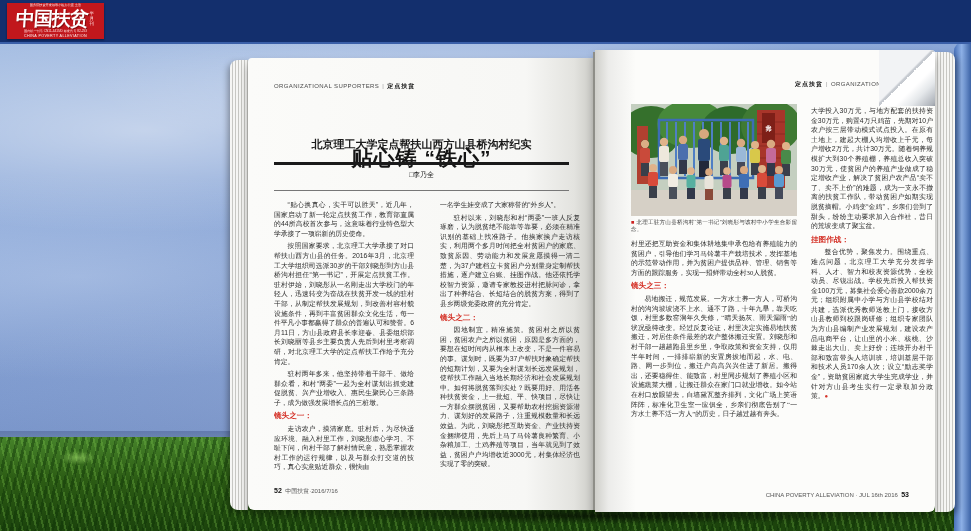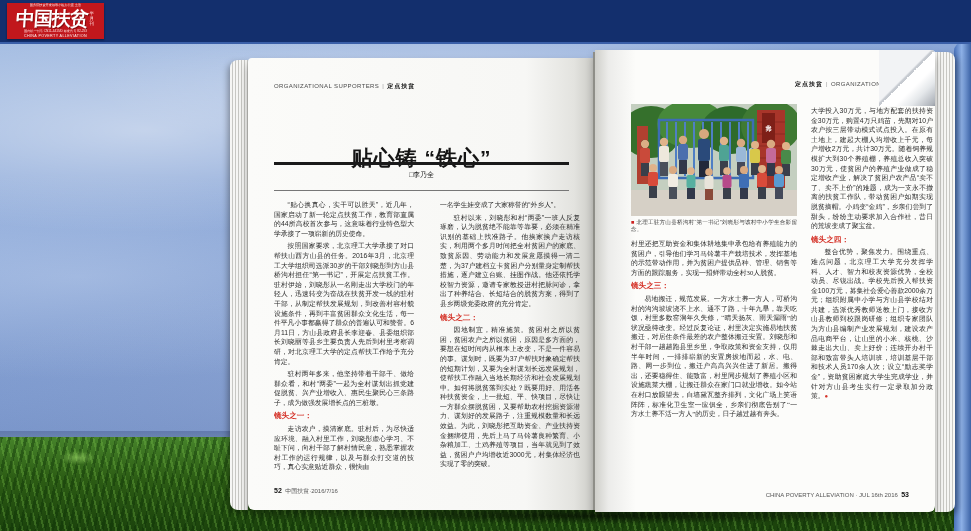--- a/index.html
+++ b/index.html
@@ -126,20 +126,21 @@
   <div class="book">
     <div class="book-shadow"></div>
     <div class="stack stack-left"></div>
     <div class="stack stack-right"></div>
 
     <div class="page page-left">
       <div class="pg-header" style="left:26px;top:24px;">
         <span>ORGANIZATIONAL SUPPORTERS</span><span class="sep">|</span><span class="cn">定点扶贫</span>
       </div>
       <div class="title">贴心铸 “铁心”</div>
+      <div class="subtitle">北京理工大学定点帮扶山西方山县桥沟村纪实</div>
       <div class="rule-thick"></div>
       <div class="author">□李乃全</div>
       <div class="rule-thin"></div>
 
       <div class="body-col" style="left:192px;top:142px;width:140px;height:296px;">
         <p class="no-indent">一名学生娃变成了大家称誉的“外乡人”。</p>
         <p>驻村以来，刘晓彤和村“两委”一班人反复琢磨，认为脱贫绝不能靠等靠要，必须在精准识别的基础上找准路子。他挨家挨户走访核实，利用两个多月时间把全村贫困户的家底、致贫原因、劳动能力和发展意愿摸得一清二楚，为37户建档立卡贫困户分别量身定制帮扶措施，逐户建立台账、挂图作战。他还依托学校智力资源，邀请专家教授进村把脉问诊，拿出了种养结合、长短结合的脱贫方案，得到了县乡两级党委政府的充分肯定。</p>
         <div class="subhead">镜头之二：</div>
         <p>因地制宜，精准施策。贫困村之所以贫困，贫困农户之所以贫困，原因是多方面的，要想在短时间内从根本上改变，不是一件容易的事。谋划时，既要为37户帮扶对象确定帮扶的短期计划，又要为全村谋划长远发展规划，使帮扶工作融入当地长期经济和社会发展规划中。如何将脱贫落到实处？既要用好、用活各种扶贫资金，上一批短、平、快项目，尽快让一方群众摆脱贫困，又要帮助农村挖掘资源潜力、谋划好的发展路子，注重规模数量和长远效益。为此，刘晓彤把互助资金、产业扶持资金捆绑使用，先后上马了马铃薯良种繁育、小杂粮加工、土鸡养殖等项目，当年就见到了效益，贫困户户均增收近3000元，村集体经济也实现了零的突破。</p>
       </div>
@@ -293,21 +294,21 @@
         </div>
         <div class="body-col" style="position:static;width:166px;height:266px;font-family:Liberation Serif, serif;">
           <p class="no-indent">村里还把互助资金和集体耕地集中承包给有养殖能力的贫困户，引导他们学习马铃薯丰产栽培技术，发挥基地的示范带动作用，并为贫困户提供品种、管理、销售等方面的跟踪服务，实现一招鲜带动全村30人脱贫。</p>
           <div class="subhead">镜头之三：</div>
           <p>易地搬迁，规范发展。一方水土养一方人，可桥沟村的沟沟坡坡浇不上水、通不了路，十年九旱，靠天吃饭，村里多数窑洞年久失修，“晴天扬灰、雨天漏雨”的状况亟待改变。经过反复论证，村里决定实施易地扶贫搬迁，对居住条件最差的农户整体搬迁安置。刘晓彤和村干部一趟趟跑县里乡里，争取政策和资金支持，仅用半年时间，一排排崭新的安置房拔地而起，水、电、路、网一步到位，搬迁户高高兴兴住进了新居。搬得出，还要稳得住、能致富，村里同步规划了养殖小区和设施蔬菜大棚，让搬迁群众在家门口就业增收。如今站在村口放眼望去，白墙黛瓦整齐排列，文化广场上笑语阵阵，标准化卫生室一应俱全，乡亲们彻底告别了“一方水土养不活一方人”的历史，日子越过越有奔头。</p>
         </div>
       </div>
 
       <div class="body-col" style="left:216px;top:56px;width:122px;height:368px;">
         <p class="no-indent">大学投入30万元，与地方配套的扶持资金30万元，购置4万只鸡苗，先期对10户农户按三层带动模式试点投入。在原有土地上，建起大棚人均增收上千元，每户增收2万元，共计30万元。随着饲养规模扩大到30个养殖棚，养殖总收入突破30万元，使贫困户的养殖产业做成了稳定增收产业，解决了贫困户农产品“卖不了、卖不上价”的难题，成为一支永不撤离的扶贫工作队，带动贫困户如期实现脱贫摘帽。小鸡变“金鸡”，乡亲们尝到了甜头，纷纷主动要求加入合作社，昔日的荒坡变成了聚宝盆。</p>
-        <div class="subhead">镜头之四：</div>
+        <div class="subhead">挂图作战：</div>
         <p><span>整合优势，聚焦发力。围绕重点、难点问题，北京理工大学充分发挥学科、人才、智力和校友资源优势，全校动员、尽锐出战。学校先后投入帮扶资金100万元，募集社会爱心善款2000余万元；组织附属中小学与方山县学校结对共建，选派优秀教师送教上门，接收方山县教师到校跟岗研修；组织专家团队为方山县编制产业发展规划，建设农产品电商平台，让山里的小米、核桃、沙棘走出大山、卖上好价；连续开办村干部和致富带头人培训班，培训基层干部和技术人员170余人次；设立“励志奖学金”，资助贫困家庭大学生完成学业，并针对方山县考生实行一定录取加分政策。</span><span class="end-mark">●</span></p>
       </div>
 
       <div class="footer" style="right:26px;bottom:14px;">
         <span>CHINA POVERTY ALLEVIATION · JUL 16th 2016</span>&nbsp;&nbsp;<span class="pnum">53</span>
       </div>
 
       <div class="curl">
         <div class="curl-face"></div>
       </div>

